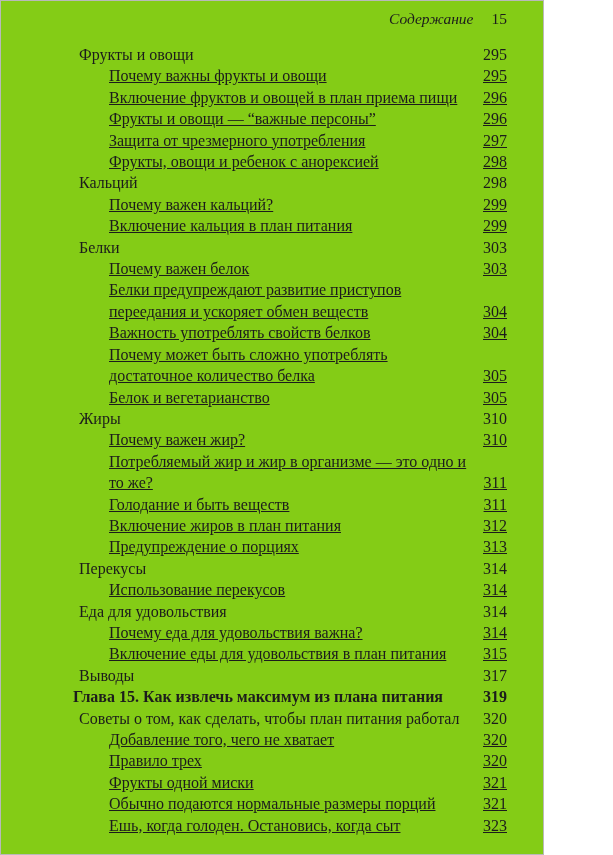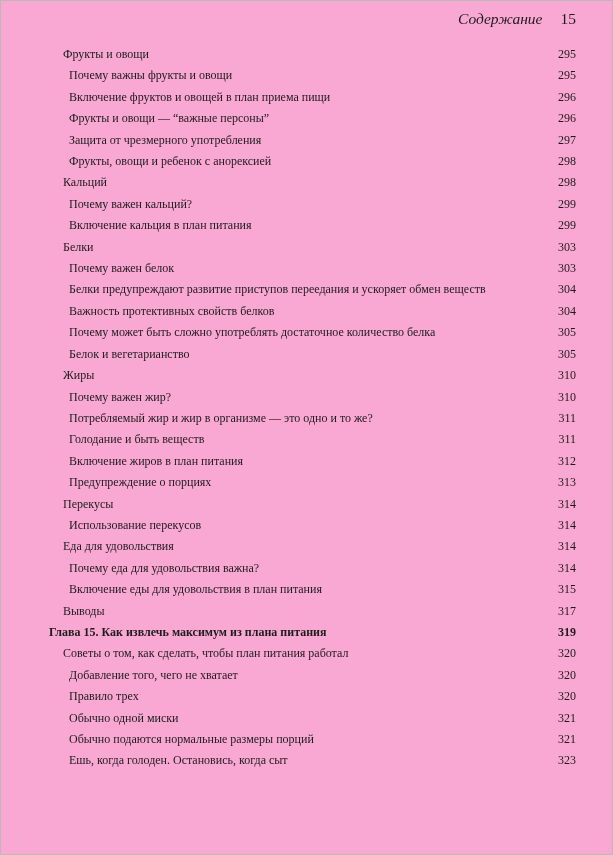--- a/index.html
+++ b/index.html
@@ -1,57 +1,57 @@
 <!DOCTYPE html>
 <html><head>
 <meta charset="utf-8">
 <style>
   html, body {
     margin: 0;
     padding: 0;
     background: #ffffff;
   }
   .page {
-    width: 613px;
+    width: 544px;
     height: 855px;
     box-sizing: border-box;
-    background: #f9a8d4;
+    background: #84cc16;
     border: 1px solid #b9b9b9;
     font-family: "Liberation Serif", "DejaVu Serif", serif;
     color: #1c1c1c;
-    padding: 8px 36px 0 44px;
+    padding: 8px 36px 0 60px;
     overflow: hidden;
   }
   .header {
     display: flex;
     justify-content: flex-end;
     align-items: baseline;
     gap: 18px;
     font-size: 15.5px;
     line-height: 20px;
     margin-bottom: 15px;
   }
   .running-title { font-style: italic; }
   .pagenum { font-style: normal; }
   .toc {
-    font-size: 12px;
+    font-size: 16px;
     line-height: 21.4px;
   }
   .toc-row {
     display: flex;
     align-items: flex-end;
   }
   .toc-text { flex: 1 1 auto; }
   .toc-page {
     margin-left: 14px;
     white-space: nowrap;
   }
-  .level-0 { margin-left: 4px; }
+  .level-0 { margin-left: 12px; }
   .level-1 { margin-left: 18px; }
-  .level-2 { margin-left: 24px; }
+  .level-2 { margin-left: 48px; text-decoration: underline; }
   .bold { font-weight: bold; }
 </style>
 </head>
 <body>
 
 <div class="page">
   <div class="header">
     <span class="running-title">Содержание</span>
     <span class="pagenum">15</span>
   </div>
@@ -98,21 +98,21 @@
       </div>
       <div class="toc-row level-2">
         <span class="toc-text">Почему важен белок</span>
         <span class="toc-page">303</span>
       </div>
       <div class="toc-row level-2">
         <span class="toc-text">Белки предупреждают развитие приступов переедания и ускоряет обмен веществ</span>
         <span class="toc-page">304</span>
       </div>
       <div class="toc-row level-2">
-        <span class="toc-text">Важность протективных свойств белков</span>
+        <span class="toc-text">Важность употреблять свойств белков</span>
         <span class="toc-page">304</span>
       </div>
       <div class="toc-row level-2">
         <span class="toc-text">Почему может быть сложно употреблять достаточное количество белка</span>
         <span class="toc-page">305</span>
       </div>
       <div class="toc-row level-2">
         <span class="toc-text">Белок и вегетарианство</span>
         <span class="toc-page">305</span>
       </div>
@@ -174,21 +174,21 @@
       </div>
       <div class="toc-row level-2">
         <span class="toc-text">Добавление того, чего не хватает</span>
         <span class="toc-page">320</span>
       </div>
       <div class="toc-row level-2">
         <span class="toc-text">Правило трех</span>
         <span class="toc-page">320</span>
       </div>
       <div class="toc-row level-2">
-        <span class="toc-text">Обычно одной миски</span>
+        <span class="toc-text">Фрукты одной миски</span>
         <span class="toc-page">321</span>
       </div>
       <div class="toc-row level-2">
         <span class="toc-text">Обычно подаются нормальные размеры порций</span>
         <span class="toc-page">321</span>
       </div>
       <div class="toc-row level-2">
         <span class="toc-text">Ешь, когда голоден. Остановись, когда сыт</span>
         <span class="toc-page">323</span>
       </div>

